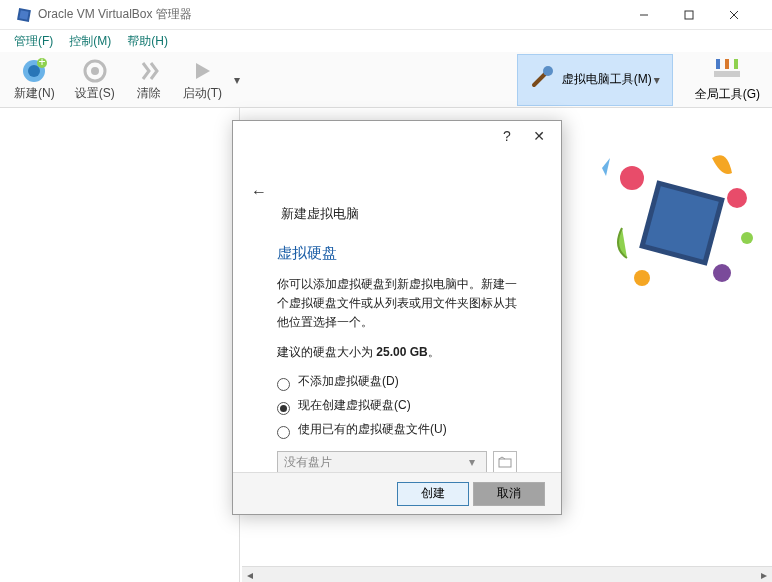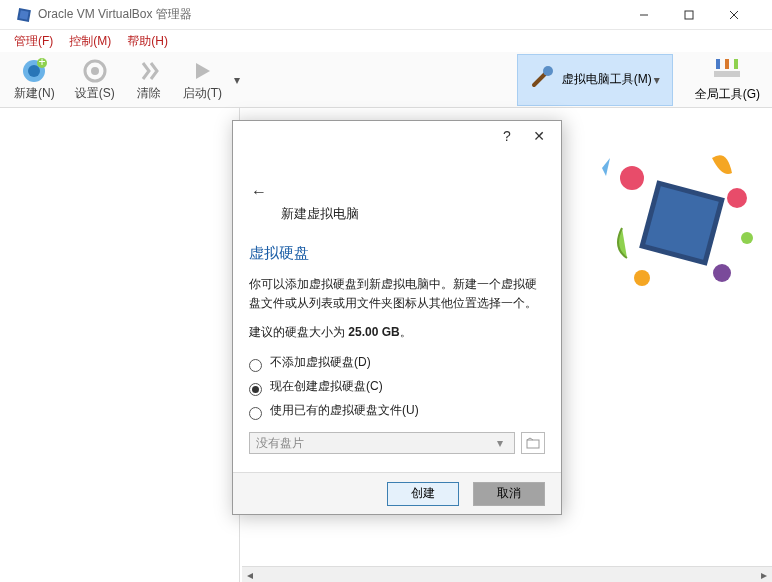--- a/index.html
+++ b/index.html
@@ -3,21 +3,21 @@
 <meta charset="utf-8">
 <style>
 * { box-sizing: border-box; margin: 0; padding: 0; font-family: "Microsoft YaHei", "Segoe UI", sans-serif; font-size: 12px; }
 body { background: #fff; width: 772px; height: 582px; overflow: hidden; position: relative; }
 
 .titlebar { height: 30px; display: flex; align-items: center; padding: 0 16px; background: #fff; border-bottom: 1px solid #e8e8e8; }
 .titlebar .app-icon { width: 16px; height: 16px; margin-right: 6px; }
 .titlebar .title { flex: 1; color: #666; }
 .titlebar .win-btn { width: 45px; height: 30px; display: flex; align-items: center; justify-content: center; color: #555; cursor: pointer; }
 
-.menubar { height: 22px; display: flex; align-items: center; padding: 0 6px; color: #b91c1c; }
+.menubar { height: 22px; display: flex; align-items: center; padding: 0 6px; color: #0f766e; }
 .menubar .menu-item { padding: 2px 8px; cursor: pointer; }
 
 .toolbar { height: 56px; display: flex; align-items: center; padding: 2px 4px; border-bottom: 1px solid #ddd; background: #fafafa; }
 .toolbar .tool-btn { display: flex; flex-direction: column; align-items: center; justify-content: center; padding: 2px 10px; color: #444; cursor: pointer; }
 .toolbar .tool-btn .ticon { width: 28px; height: 28px; }
 .toolbar .spacer { flex: 1; }
 .toolbar .big-btn { height: 52px; display: flex; align-items: center; padding: 0 10px; background: #cfe5fb; border: 1px solid #a8cef2; margin-right: 14px; cursor: pointer; }
 .toolbar .big-btn2 { height: 52px; display: flex; flex-direction: column; align-items: center; justify-content: center; padding: 0 8px; cursor: pointer; }
 .toolbar .big-label { margin-left: 4px; }
 .toolbar .dd { width: 10px; text-align: center; color: #555; }
@@ -25,33 +25,33 @@
 .main-area { position: absolute; top: 108px; left: 0; right: 0; bottom: 0; display: flex; }
 .sidebar { width: 240px; border-right: 1px solid #ddd; background: #fff; position: relative; }
 .mascot { position: absolute; right: 10px; top: 20px; width: 170px; height: 180px; }
 
 .dialog { position: absolute; left: 232px; top: 120px; width: 330px; height: 395px; background: #fff; border: 1px solid #9a9a9a; box-shadow: 2px 2px 18px rgba(0,0,0,.25); display: flex; flex-direction: column; z-index: 10; }
 .dialog-top { height: 30px; display: flex; align-items: center; justify-content: flex-end; padding: 0 6px; }
 .dialog-top .dbtn { width: 32px; height: 26px; display: flex; align-items: center; justify-content: center; color: #333; cursor: pointer; font-size: 14px; }
 .dialog-head { display: flex; align-items: center; padding: 6px 18px 12px 18px; }
 .dialog-head .back { width: 20px; font-size: 16px; color: #333; cursor: pointer; margin-right: 10px; }
 .dialog-head .dtitle { font-size: 13px; color: #222; margin-top: 48px; }
-.dialog-body { flex: 1; padding: 6px 16px; color: #222; line-height: 1.6; overflow: hidden; }
+.dialog-body { flex: 1; padding: 6px 44px; color: #222; line-height: 1.6; overflow: hidden; }
 .dialog-body .section-title { color: #1a5da6; font-size: 15px; margin-bottom: 10px; }
 .dialog-body p { margin-bottom: 10px; }
 .radio-group { margin: 8px 0 12px 0; }
 .radio-row { display: flex; align-items: flex-end; margin: 5px 0; cursor: pointer; }
 .radio-row .r { width: 13px; height: 13px; border: 1px solid #555; border-radius: 50%; margin-right: 8px; display: flex; align-items: center; justify-content: center; }
 .radio-row.sel .r::after { content: ""; width: 7px; height: 7px; background: #333; border-radius: 50%; }
 .file-row { display: flex; align-items: center; margin-top: 4px; }
 .file-row .sel-box { flex: 1; height: 22px; border: 1px solid #bbb; background: #f2f2f2; color: #888; display: flex; align-items: center; padding: 0 6px; }
 .file-row .dd2 { width: 16px; text-align: center; color: #888; }
 .file-row .browse { width: 24px; height: 22px; border: 1px solid #bbb; margin-left: 6px; display: flex; align-items: center; justify-content: center; color: #888; cursor: pointer; }
 
-.dialog-footer { height: 42px; border-top: 1px solid #ddd; display: flex; align-items: center; justify-content: flex-end; padding: 8px 16px; gap: 14px; background: #f5f5f5; }
+.dialog-footer { height: 42px; border-top: 1px solid #ddd; display: flex; align-items: center; justify-content: flex-end; padding: 8px 16px; gap: 4px; background: #f5f5f5; }
 .dialog-footer .btn { min-width: 72px; height: 24px; border: 1px solid #adadad; background: #a3a3a3; display: flex; align-items: center; justify-content: center; cursor: pointer; }
 .dialog-footer .btn.primary { border: 1px solid #3c7fb1; background: #e5f1fb; }
 
 .scrollbar-h { position: absolute; bottom: 0; left: 242px; right: 0; height: 16px; background: #f0f0f0; border-top: 1px solid #ddd; display: flex; align-items: center; }
 .scrollbar-h .arrow { width: 16px; height: 16px; display: flex; align-items: center; justify-content: center; color: #666; cursor: pointer; }
 
 .watermark { position: absolute; left: 290px; top: 290px; font-size: 38px; color: rgba(0,0,0,.08); letter-spacing: 2px; z-index: 5; pointer-events: none; }
 </style>
 </head>
 <body>

